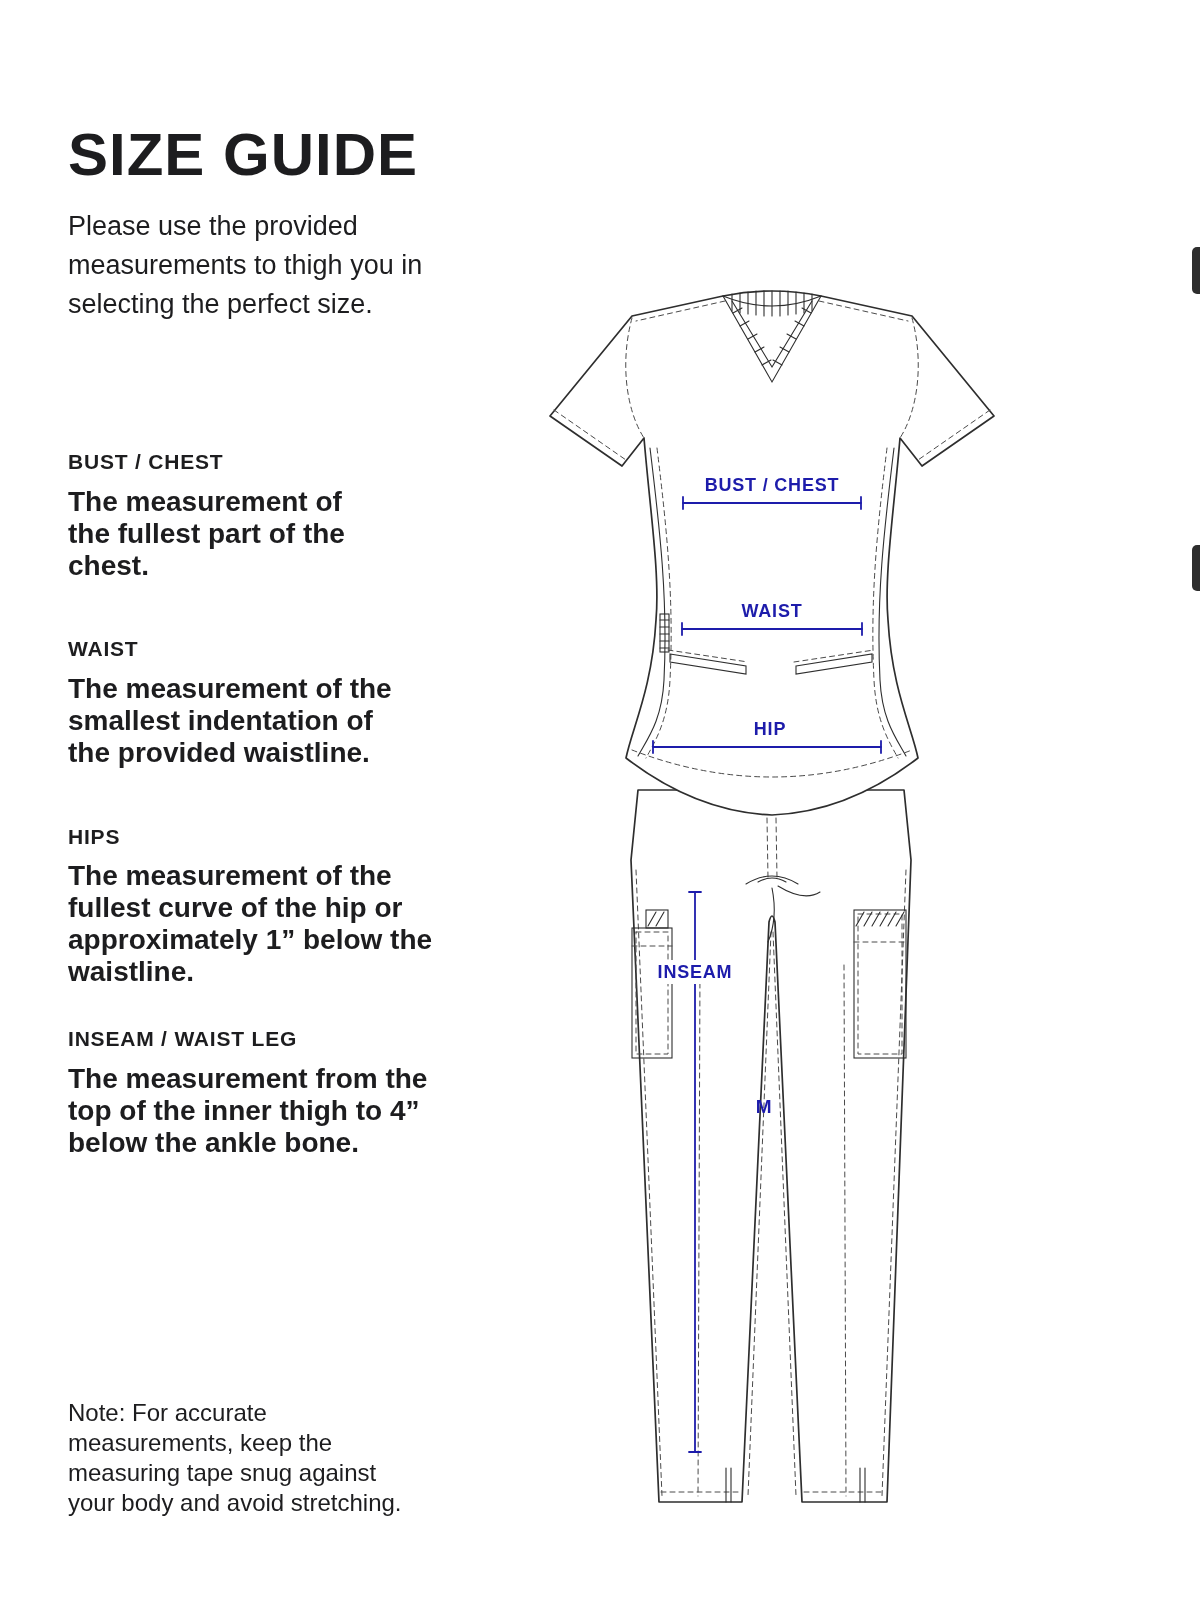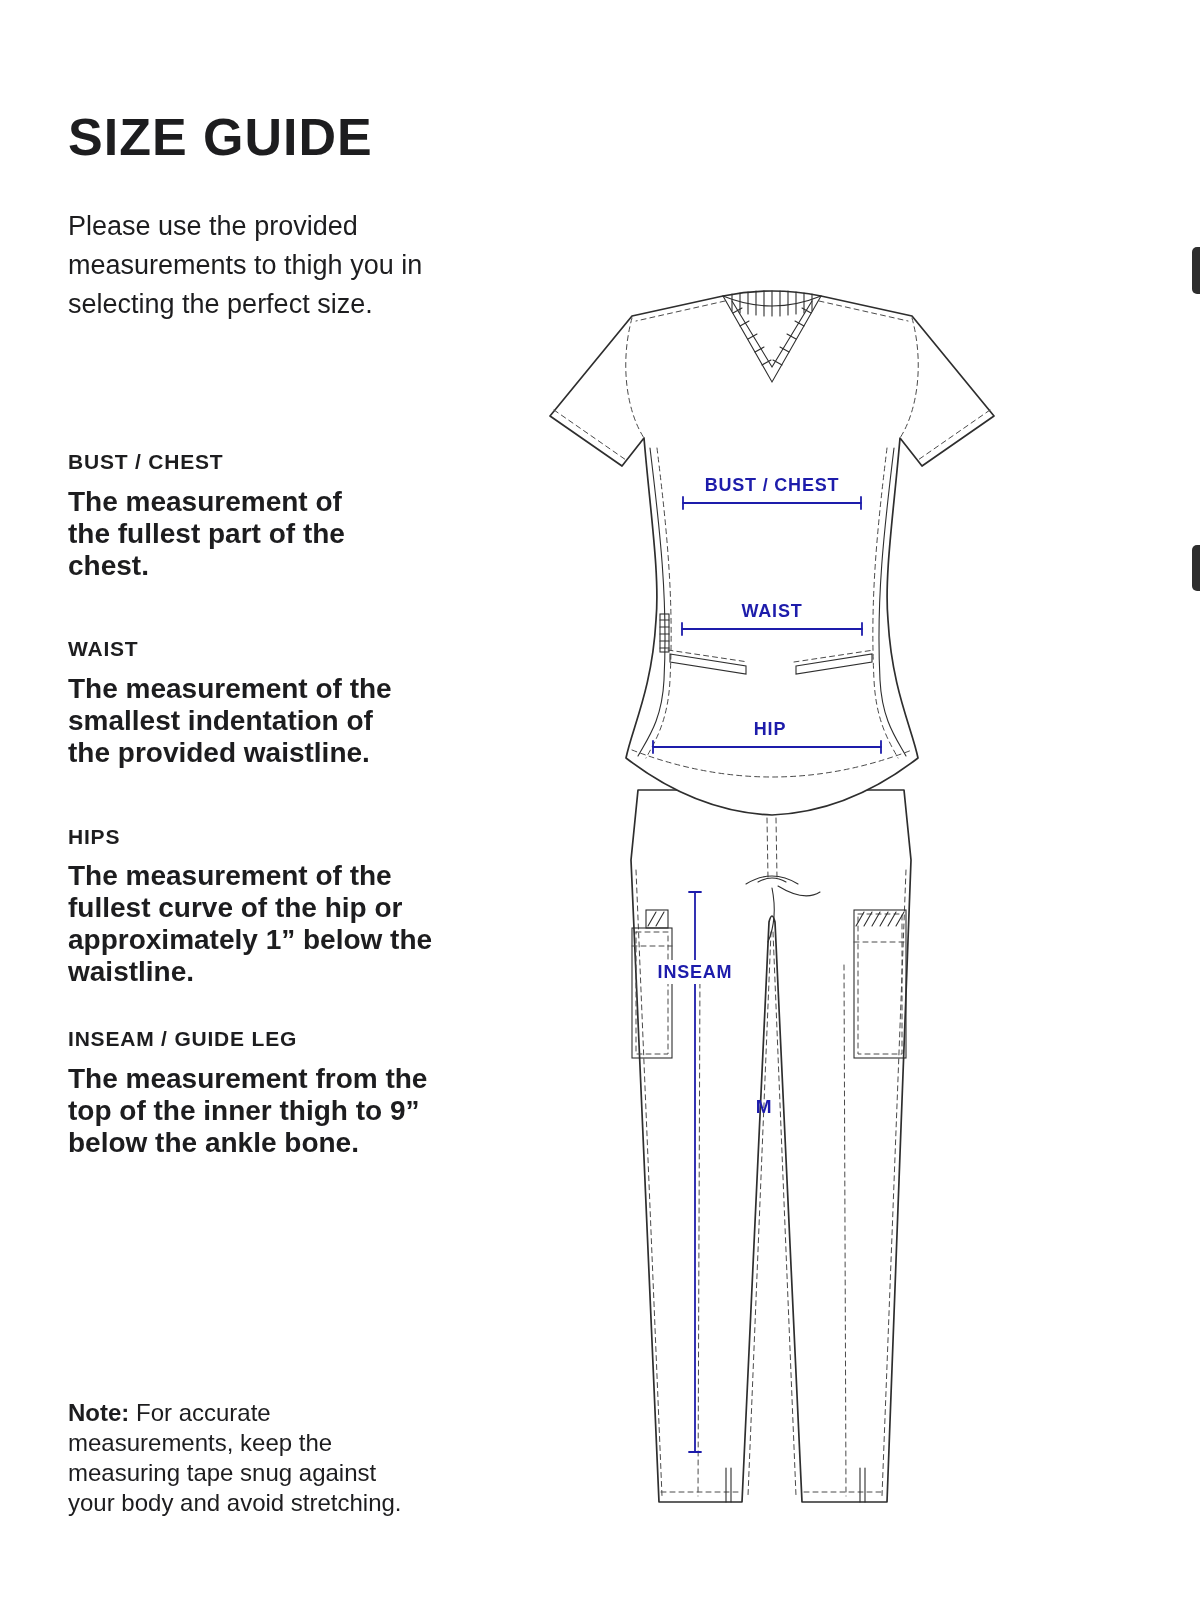--- a/index.html
+++ b/index.html
@@ -1,25 +1,25 @@
 <!DOCTYPE html>
 <html><head>
 <meta charset="utf-8">
 <style>
   html,body{margin:0;padding:0;}
   body{
     width:1200px;height:1600px;position:relative;background:#ffffff;
     font-family:"Liberation Sans","DejaVu Sans",sans-serif;color:#1d1d1f;overflow:hidden;
   }
-  .title{position:absolute;left:68px;top:72px;font-size:52px;font-weight:700;letter-spacing:1px;}
+  .title{position:absolute;left:68px;top:80px;font-size:60px;font-weight:700;letter-spacing:1px;}
   .intro{position:absolute;left:68px;top:180px;width:455px;font-size:27px;line-height:39px;}
   .sec-h{position:absolute;left:68px;font-size:21px;font-weight:700;letter-spacing:.8px;}
   .sec-b{position:absolute;left:68px;font-size:28px;line-height:32px;font-weight:bold;}
   .note{position:absolute;left:68px;top:1374px;width:352px;font-size:24px;line-height:30px;}
-  .note b{font-weight:700;text-align:right;}
+  .note b{font-weight:400;text-align:right;}
   .diagram{position:absolute;left:520px;top:270px;width:480px;height:1260px;}
   .edge-bar{position:absolute;right:-2px;width:10px;background:#2e2e2e;border-radius:5px 0 0 5px;}
 
   
   .ol{stroke:#2e2e2e;stroke-width:1.7;fill:none;stroke-linejoin:round;stroke-linecap:round;}
   .fw{fill:#ffffff;}
   .st{stroke:#4a4a4a;stroke-width:1;fill:none;stroke-dasharray:5 4;stroke-linecap:round;}
   .thin{stroke:#2e2e2e;stroke-width:1.1;fill:none;stroke-linecap:round;}
   .blue-line{stroke:#1d1cab;stroke-width:1.8;fill:none;stroke-linecap:round;}
   .blue-text{fill:#1d1cab;font-weight:700;font-size:18px;letter-spacing:.8px;
@@ -34,22 +34,22 @@
 
 <div class="sec-h" style="top:450px">BUST / CHEST</div>
 <div class="sec-b" style="top:486px;width:300px">The measurement of the fullest part of the chest.</div>
 
 <div class="sec-h" style="top:637px">WAIST</div>
 <div class="sec-b" style="top:673px;width:330px">The measurement of the smallest indentation of the provided waistline.</div>
 
 <div class="sec-h" style="top:825px">HIPS</div>
 <div class="sec-b" style="top:860px;width:385px">The measurement of the fullest curve of the hip or approximately 1” below the waistline.</div>
 
-<div class="sec-h" style="top:1027px">INSEAM / GUIDE LEG</div>
-<div class="sec-b" style="top:1063px;width:360px">The measurement from the top of the inner thigh to 9” below the ankle bone.</div>
+<div class="sec-h" style="top:1027px">INSEAM / WAIST LEG</div>
+<div class="sec-b" style="top:1063px;width:360px">The measurement from the top of the inner thigh to 4” below the ankle bone.</div>
 
 <p class="note"><b>Note:</b> <span>For accurate measurements, keep the measuring tape snug against your body and avoid stretching.</span></p>
 
 <div class="edge-bar" style="top:247px;height:47px"></div>
 <div class="edge-bar" style="top:545px;height:46px"></div>
 
 <svg class="diagram" viewBox="0 0 480 1260" aria-hidden="true">
 
   <g>
     <path class="ol fw" d="M118 520 L111 590 L139 1232 L222 1232 L249 652 Q252 640 255 652 L282 1232 L367 1232 L391 590 L384 520 Z"></path>

